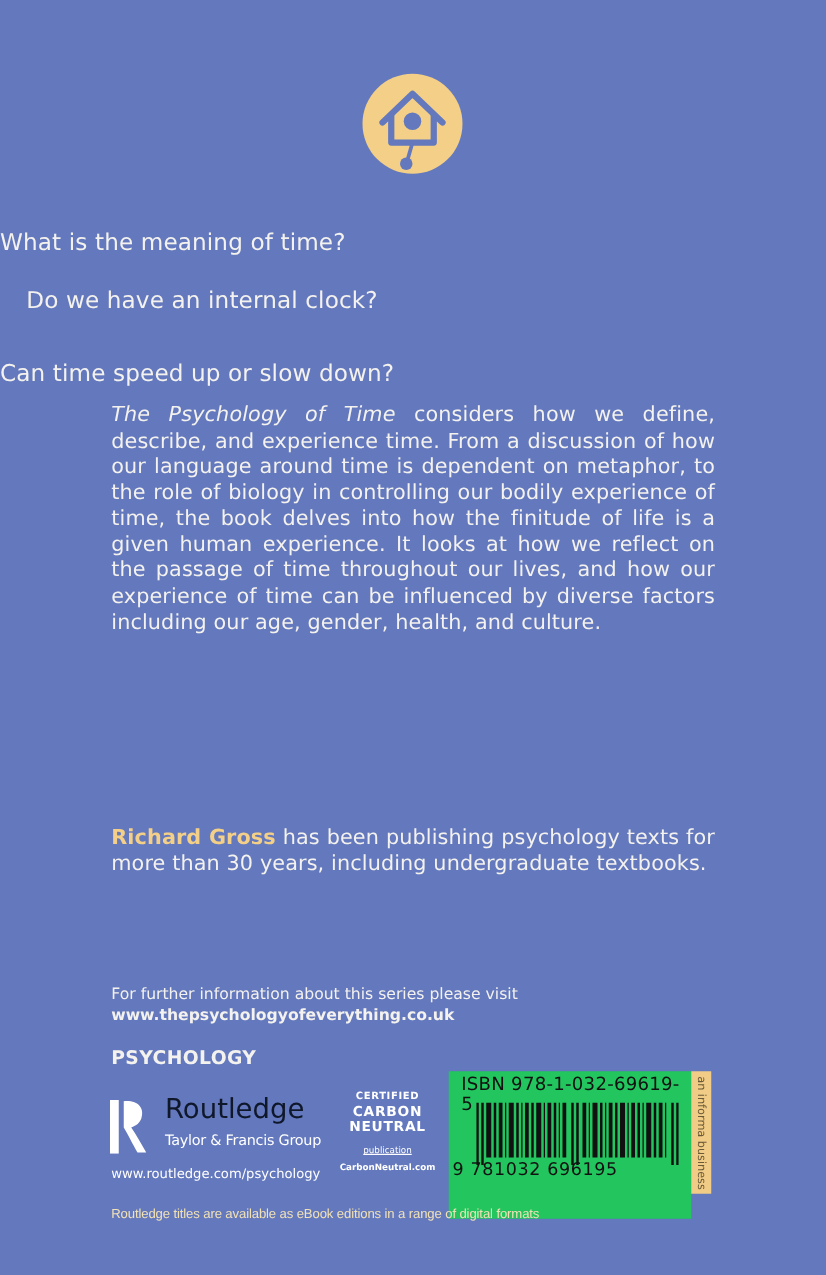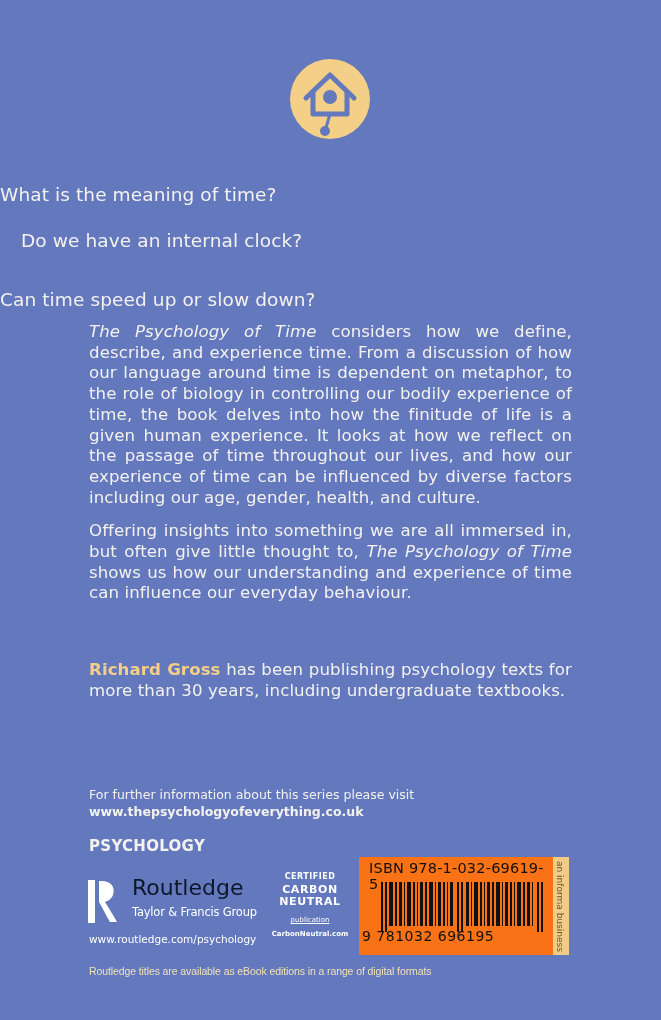--- a/index.html
+++ b/index.html
@@ -27,21 +27,21 @@
     .rl-mark { position: absolute; left: 0; top: 3px; width: 30px; height: 43px; }
     .rl-name { position: absolute; left: 44px; top: -2px; font-size: 22px; color: #0f172a; }
     .rl-group { position: absolute; left: 44px; top: 28px; font-size: 11.5px; color: #ffffff; letter-spacing: -0.2px; }
     .rl-web { position: absolute; left: 89px; top: 933px; font-size: 10.5px; color: #ffffff; }
     .carbon { position: absolute; left: 270px; top: 870px; width: 80px; height: 75px; color: #ffffff; text-align: center; }
     .carbon .cert { position: absolute; left: 0; width: 80px; top: 2px; font-size: 8px; font-weight: bold; letter-spacing: 0.5px; }
     .carbon .c1 { position: absolute; left: 0; width: 80px; top: 13px; font-size: 11px; font-weight: bold; letter-spacing: 0.6px; }
     .carbon .c2 { position: absolute; left: 0; width: 80px; top: 25px; font-size: 11px; font-weight: bold; letter-spacing: 0.6px; }
     .carbon .pub { position: absolute; left: 0; width: 80px; top: 46px; font-size: 7px; text-decoration: underline; }
     .carbon .site { position: absolute; left: 0; width: 80px; top: 60px; font-size: 7px; font-weight: bold; }
-    .barcode-box { position: absolute; left: 359px; top: 857px; width: 194px; height: 98px; background: #f97316; }
+    .barcode-box { position: absolute; left: 359px; top: 857px; width: 194px; height: 118px; background: #22c55e; }
     .isbn { position: absolute; left: 10px; top: 3px; font-size: 14.5px; color: #111; letter-spacing: 0.2px; }
     .bars { position: absolute; left: 22px; top: 25px; width: 162px; height: 50px; }
     .bar-digits { position: absolute; left: 3px; top: 71px; font-size: 14px; color: #111; letter-spacing: 0.5px; }
     .informa { position: absolute; left: 553px; top: 857px; width: 16px; height: 98px; background: #f0cc86; }
     .informa span { position: absolute; left: 2px; top: 4px; writing-mode: vertical-rl; font-size: 9px; color: #6b5a38; }
     .footer { position: absolute; left: 89px; top: 965px; font-size: 10.5px; color: #f1e1b6; letter-spacing: -0.1px; font-family: "Liberation Sans", sans-serif; }
   </style>
 </head>
 <body>
 
@@ -53,21 +53,20 @@
   <line x1="41" y1="56" x2="37" y2="70" stroke="#6378bd" stroke-width="3"></line>
   <circle cx="36" cy="73" r="5" fill="#6378bd"></circle>
 </svg>
 
 <div class="q" style="top:184px;">What is the meaning of time?</div>
 <div class="q" style="top:230px;padding-left:21px;">Do we have an internal clock?</div>
 <div class="q" style="top:289px;">Can time speed up or slow down?</div>
 
 <div class="body-text" style="top:322px;">
   <p><span class="ital">The Psychology of Time</span><span> considers how we define, describe, and experience time. From a discussion of how our language around time is dependent on metaphor, to the role of biology in controlling our bodily experience of time, the book delves into how the finitude of life is a given human experience. It looks at how we reflect on the passage of time throughout our lives, and how our experience of time can be influenced by diverse factors including our age, gender, health, and culture.</span></p>
-  <p style="margin-top:13px;"><span>Offering insights into something we are all immersed in, but often give little thought to, </span><span class="ital">The Psychology of Time</span><span> shows us how our understanding and experience of time can influence our everyday behaviour.</span></p>
 </div>
 
 <div class="body-text" style="top:660px;">
   <p><span class="author">Richard Gross</span><span> has been publishing psychology texts for more than 30 years, including undergraduate textbooks.</span></p>
 </div>
 
 <div class="info">
   <div>For further information about this series please visit</div>
   <div class="url">www.thepsychologyofeverything.co.uk</div>
 </div>

